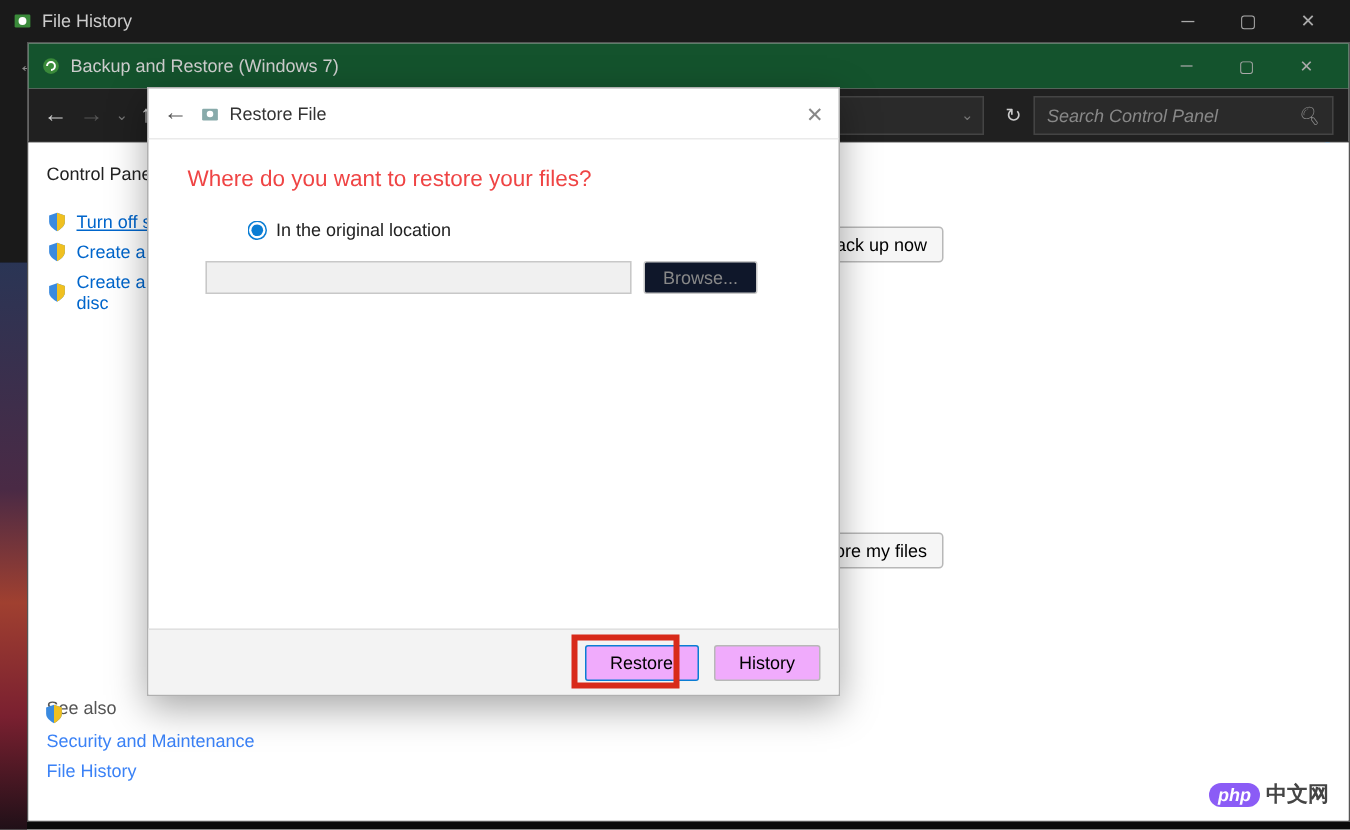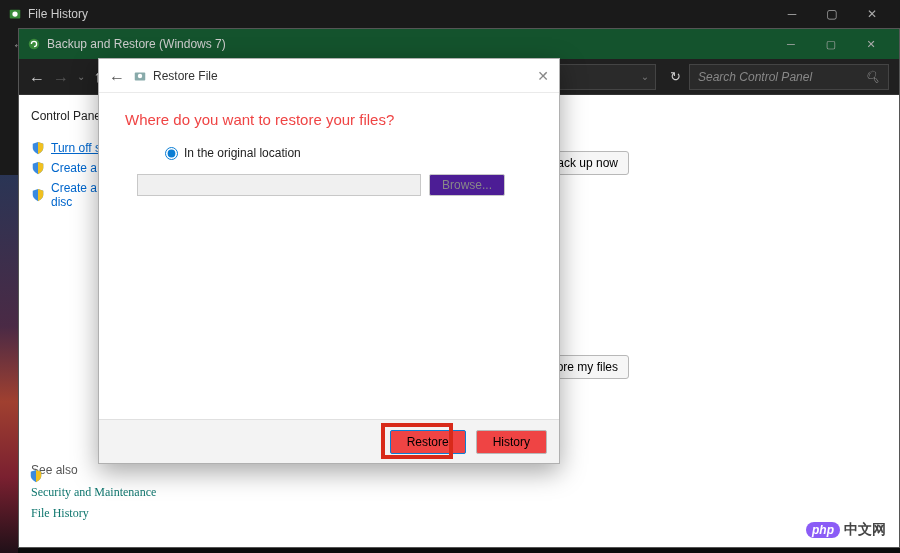--- a/index.html
+++ b/index.html
@@ -32,44 +32,44 @@
     .main-nav .search { width: 200px; height: 26px; background: #2a2a2a; border: 1px solid #444; display: flex; align-items: center; padding: 0 8px; color: #888; font-size: 12px; justify-content: space-between; font-style: italic; }
 
     .main-body { position: relative; display: flex; height: calc(100% - 66px); background: #fff; }
     .sidebar { width: 190px; padding: 14px 12px; font-size: 12px; color: #222; }
     .sidebar .bc { margin-bottom: 18px; }
     .sidebar .item { display: flex; align-items: center; gap: 6px; margin-bottom: 6px; color: #0066cc; cursor: pointer; }
     .sidebar .item .shield { width: 14px; height: 14px; }
     .sidebar .item.link { text-decoration: underline; }
     .sidebar .seealso { position: absolute; bottom: 20px; left: 12px; }
     .sidebar .seealso .hdr { color: #555; margin-bottom: 8px; }
-    .sidebar .seealso .lnk { color: #0f766e; margin-bottom: 6px; cursor: pointer; font-family: Liberation Serif, serif; }
+    .sidebar .seealso .lnk { color: #3b82f6; margin-bottom: 6px; cursor: pointer; }
     .sidebar .seealso .shield-outer { position: absolute; left: -2px; bottom: 44px; }
 
     .content-right { flex: 1; position: relative; }
     .btn-backup { position: absolute; top: 56px; right: 270px; padding: 4px 10px; font-size: 12px; border: 1px solid #b8b8b8; background: #f6f6f6; border-radius: 3px; cursor: pointer; }
     .btn-restore { position: absolute; top: 260px; right: 270px; padding: 4px 10px; font-size: 12px; border: 1px solid #b8b8b8; background: #f6f6f6; border-radius: 3px; cursor: pointer; }
 
     .help-badge { position: absolute; top: 66px; right: 6px; width: 16px; height: 16px; border-radius: 50%; background: #0a7dd4; color: #fff; font-size: 11px; display: flex; align-items: center; justify-content: center; font-weight: bold; }
 
     
     .dialog { position: absolute; top: 58px; left: 98px; width: 462px; height: 406px; background: #fff; border: 1px solid #b0b0b0; box-shadow: 0 8px 24px rgba(0,0,0,.35); }
     .dialog-header { height: 34px; display: flex; align-items: center; padding: 0 10px; border-bottom: 1px solid #eaeaea; font-size: 12px; color: #333; }
     .dialog-header .back { font-size: 16px; color: #555; margin-right: 8px; cursor: pointer; }
     .dialog-header .dlg-icon { width: 14px; height: 14px; margin-right: 6px; }
     .dialog-header .close { margin-left: auto; font-size: 14px; color: #888; cursor: pointer; }
     .dialog-body { padding: 18px 26px; }
     .dialog-body h2 { color: #ef4444; font-weight: 400; font-size: 15px; margin-bottom: 18px; }
     .radio-row { display: flex; align-items: center; gap: 6px; font-size: 12px; color: #222; margin-bottom: 14px; padding-left: 40px; }
     .radio-row input { accent-color: #0a7dd4; }
     .loc-row { display: flex; gap: 8px; margin-left: 12px; margin-top: 2px; }
     .loc-input { width: 284px; height: 22px; border: 1px solid #c8c8c8; background: #f0f0f0; }
-    .browse-btn { padding: 2px 12px; font-size: 12px; border: 1px solid #c8c8c8; background: #4c1d95; color: #888; border-radius: 2px; cursor: default; }
+    .browse-btn { padding: 2px 12px; font-size: 12px; border: 1px solid #c8c8c8; background: #0f172a; color: #888; border-radius: 2px; cursor: default; }
     .dialog-footer { position: absolute; bottom: 0; left: 0; right: 0; height: 44px; background: #f3f3f3; border-top: 1px solid #e0e0e0; display: flex; align-items: center; justify-content: flex-end; padding: 0 12px; gap: 10px; }
-    .dlg-btn { padding: 4px 16px; font-size: 12px; border: 1px solid #b8b8b8; background: #ef4444; border-radius: 2px; cursor: pointer; }
+    .dlg-btn { padding: 4px 16px; font-size: 12px; border: 1px solid #b8b8b8; background: #f0abfc; border-radius: 2px; cursor: pointer; }
     .dlg-btn.primary { border-color: #0a7dd4; }
     .red-highlight { position: absolute; bottom: 4px; right: 106px; width: 72px; height: 36px; border: 4px solid #d82a1a; pointer-events: none; }
 
     
     .watermark { position: absolute; right: 14px; bottom: 14px; display: flex; align-items: center; gap: 4px; color: #444; font-size: 14px; font-weight: 600; pointer-events: none; }
     .watermark .php { background: #8b5cf6; color: #fff; border-radius: 8px; padding: 1px 6px; font-size: 12px; font-style: italic; font-weight: 700; }
   </style>
 </head>
 <body>
 

